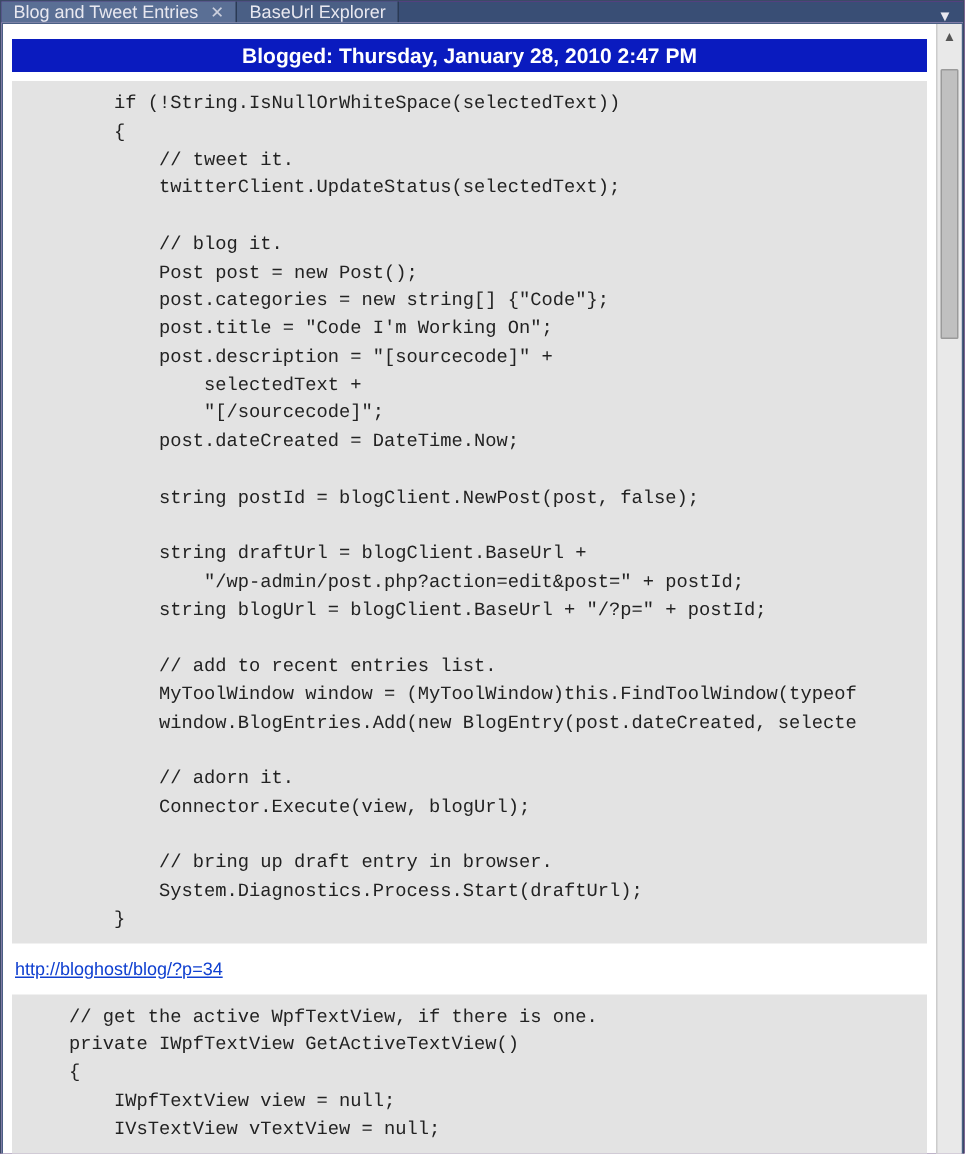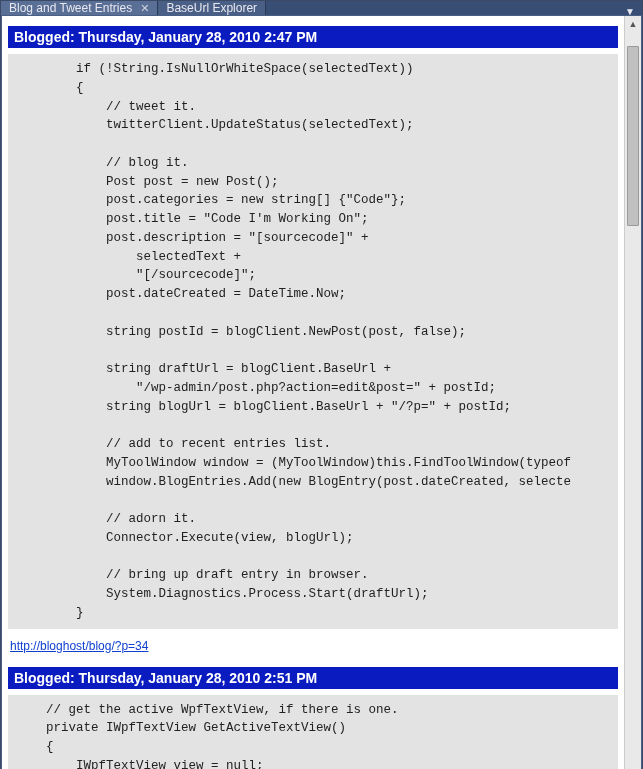--- a/index.html
+++ b/index.html
@@ -9,21 +9,21 @@
   .tab { display: flex; align-items: center; padding: 0 8px; background: #4a5f85; border-right: 1px solid #2a3a55; cursor: pointer; }
   .tab.active { background: #5a6f95; }
   .tab .close { margin-left: 8px; font-family: Arial; font-size: 11px; opacity: .8; }
   .tabbar .menu-btn { position: absolute; right: 4px; top: 2px; width: 16px; height: 16px; color: #e8e8f0; font-size: 10px; display:flex;align-items:center;justify-content:center; cursor:pointer;}
   .doc-well { flex: 1; background: #fff; border: 1px solid #4a5f85; margin: 0; position: relative; display:flex; }
   .doc-scroll { flex:1; overflow: hidden; padding: 6px 6px 0 6px; position: relative;}
   .vscroll { width: 17px; background: #e9e9e9; border-left:1px solid #ccc; position:relative;}
   .vscroll .thumb { position:absolute; left:2px; right:2px; top:30px; height:180px; background:#c0c0c0; border:1px solid #9a9a9a; border-radius:1px;}
   .vscroll .arrow { position:absolute; left:0; right:0; height:16px; display:flex;align-items:center;justify-content:center; font-size:9px; color:#555; cursor:pointer;}
   .vscroll .arrow.up{top:0;}
-  .entry-header { background: #0a1bbf; color: #fff; font-weight: bold; font-size: 14px; padding: 3px 6px; margin: 4px 0 6px 0; }
+  .entry-header { background: #0a1bbf; color: #fff; font-weight: bold; font-size: 14px; padding: 3px 6px; margin: 4px 0 6px 0; text-align: center; }
   .code-block { background: #e3e3e3; font-family: Consolas, "Courier New", monospace; font-size: 12.5px; color: #222; padding: 6px 8px; white-space: pre; line-height: 1.5; margin-bottom: 6px; overflow: hidden;}
   .link { color: #1040d0; text-decoration: underline; font-size: 12px; margin: 4px 0 10px 2px; display: inline-block; cursor:pointer;}
 </style>
 </head>
 <body>
 
 <div class="frame">
 
   <div class="tabbar">
     <div class="tab active">
@@ -67,21 +67,20 @@
             window.BlogEntries.Add(new BlogEntry(post.dateCreated, selecte
 
             // adorn it.
             Connector.Execute(view, blogUrl);
 
             // bring up draft entry in browser.
             System.Diagnostics.Process.Start(draftUrl);
         }</div>
       <a class="link">http://bloghost/blog/?p=34</a>
 
-      <div class="entry-header">Blogged: Thursday, January 28, 2010 2:51 PM</div>
       <div class="code-block">    // get the active WpfTextView, if there is one.
     private IWpfTextView GetActiveTextView()
     {
         IWpfTextView view = null;
         IVsTextView vTextView = null;
 
         IVsTextManager txtMgr =</div>
 
       
     </div>

